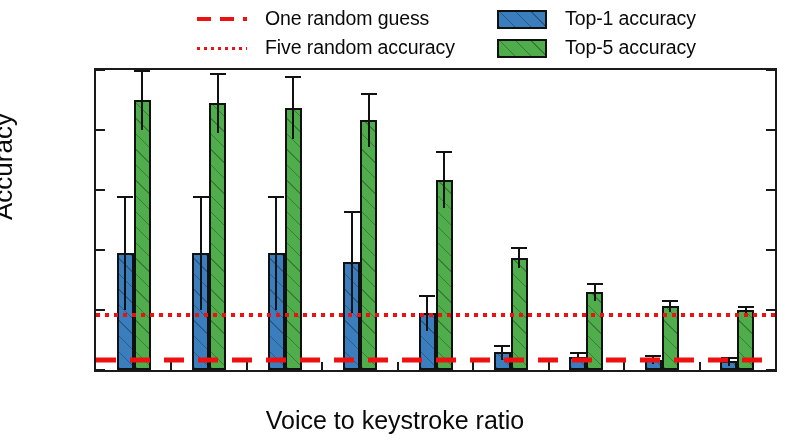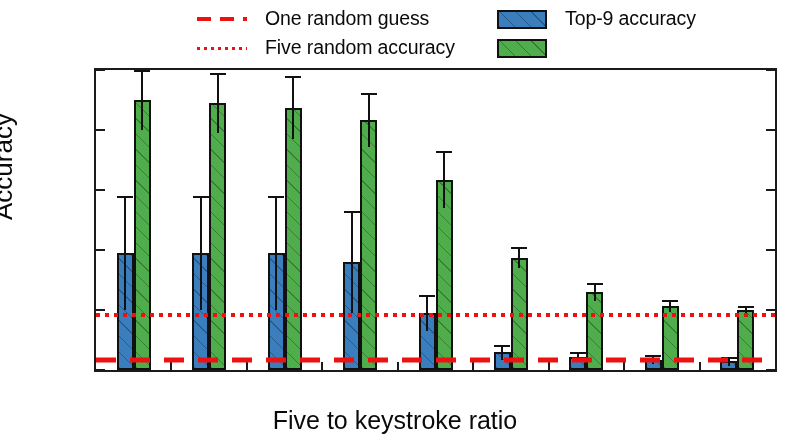--- a/index.html
+++ b/index.html
@@ -216,41 +216,42 @@
       </span>
       <span class="legend-label">One random guess</span>
     </div>
 
     <div class="legend-entry">
       <span class="legend-key">
         <span class="key-swatch sw-blue">
             <span class="hatch-overlay"></span>
           </span>
       </span>
-      <span class="legend-label">Top-9 accuracy</span>
+      <span class="legend-label">Top-1 accuracy</span>
     </div>
 
     <div class="legend-entry">
       <span class="legend-key">
         <span class="key-dotted"></span>
       </span>
       <span class="legend-label">Five random accuracy</span>
     </div>
 
     <div class="legend-entry">
       <span class="legend-key">
         <span class="key-swatch sw-green">
             <span class="hatch-overlay"></span>
           </span>
       </span>
+      <span class="legend-label">Top-5 accuracy</span>
     </div>
   </div>
 
   <div class="ylabel">Accuracy</div>
-  <div class="xlabel">Five to keystroke ratio</div>
+  <div class="xlabel">Voice to keystroke ratio</div>
 
   <div class="plot-frame">
     <div class="plot-inner" id="plot-inner">
         <div class="ytick-mark" style="top: 299px;"></div>
         <div class="ytick-mark-r" style="top: 299px;"></div>
         <div class="ytick-mark" style="top: 239px;"></div>
         <div class="ytick-mark-r" style="top: 239px;"></div>
         <div class="ytick-mark" style="top: 179px;"></div>
         <div class="ytick-mark-r" style="top: 179px;"></div>
         <div class="ytick-mark" style="top: 119px;"></div>

